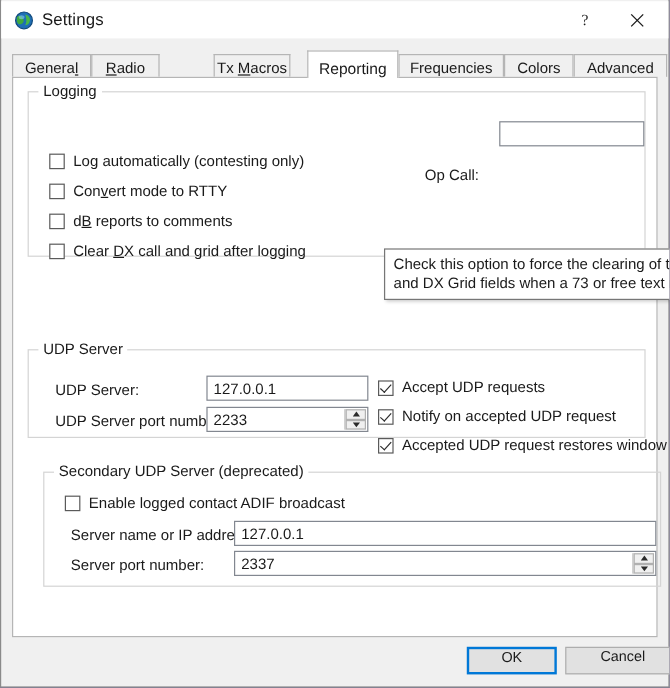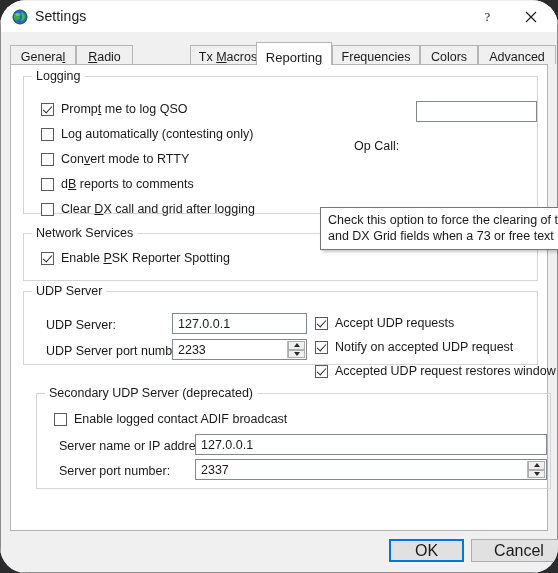--- a/index.html
+++ b/index.html
@@ -7,21 +7,20 @@
     width: 558px; height: 573px;
     background: #2b2b2b;
     font-family: "Liberation Sans", sans-serif;
     overflow: hidden;
   }
   #root {
     position: relative;
     width: 558px; height: 573px;
     background: #c4b5fd;
     overflow: hidden;
-    border-radius: 26px;
   }
   
   .win-frame {
     position: absolute;
     left: 0; top: 0;
     width: 558px; height: 573px;
     box-sizing: border-box;
     border-left: 1px solid #8a8a8a;
     border-right: 1px solid #8a8a8a;
     border-bottom: 1px solid #8a8a8a;
@@ -204,23 +203,23 @@
     white-space: nowrap;
     overflow: hidden;
   }
 
   
   .btn {
     position: absolute;
     box-sizing: border-box;
     background: #e1e1e1;
     border: 1px solid #adadad;
-    font-size: 16px;
-    color: #1a1a1a;
-    display: flex; align-items: center; justify-content: center;
+    font-size: 12px;
+    color: #1a1a1a;
+    display: flex; justify-content: center;
     cursor: default;
   }
   .btn.default {
     border: 2px solid #0078d7;
     background: #e1e1e1;
   }
 </style>
 </head>
 <body>
 
@@ -254,21 +253,21 @@
   <div class="tabstrip">
     <div class="tab" style="left:0px;   width:66px;">
         <span>Genera<u>l</u></span>
       </div>
     <div class="tab" style="left:66px;  width:57px;">
         <span><u>R</u>adio</span>
       </div>
     <div class="tab" style="left:123px; width:57px;margin-top:46px;">
         <span>A<u>u</u>dio</span>
       </div>
-    <div class="tab" style="left:180px; width:76px;">
+    <div class="tab" style="left:168px; width:64px;">
         <span>Tx <u>M</u>acros</span>
       </div>
     <div class="tab active" style="left:246px; width:76px;">
         <span>Reportin<u>g</u></span>
       </div>
     <div class="tab" style="left:322px; width:88px;">
         <span>Frequencies</span>
       </div>
     <div class="tab" style="left:410px; width:58px;">
         <span>Colors</span>
@@ -276,24 +275,20 @@
     <div class="tab" style="left:468px; width:78px;">
         <span>Advanced</span>
       </div>
   </div>
 
   <div class="panel">
 
     <div class="group" style="left:12px; top:11px; width:515px; height:138px;">
       <span class="glabel">Logging</span>
 
-      <div class="cbrow" style="left:17px; top:25px;">
-        <span class="cbox checked"></span>
-        <span>Promp<u>t</u> me to log QSO</span>
-      </div>
       <div class="cbrow" style="left:17px; top:50px;">
         <span class="cbox"></span>
         <span>Log automatically (contesting only)</span>
       </div>
       <div class="cbrow" style="left:17px; top:75px;">
         <span class="cbox"></span>
         <span>Con<u>v</u>ert mode to RTTY</span>
       </div>
       <div class="cbrow" style="left:17px; top:100px;">
         <span class="cbox"></span>
@@ -301,27 +296,20 @@
       </div>
       <div class="cbrow" style="left:17px; top:125px;">
         <span class="cbox"></span>
         <span>Clear <u>D</u>X call and grid after logging</span>
       </div>
 
       <span class="flabel" style="left:330px; top:29px;margin-top:33px;">Op Call:</span>
       <div class="field" style="left:392px; top:24px; width:121px; height:21px;" placeholder=""></div>
     </div>
 
-    <div class="group" style="left:12px; top:168px; width:515px; height:48px;">
-      <span class="glabel">Network Services</span>
-      <div class="cbrow" style="left:17px; top:17px;">
-        <span class="cbox checked"></span>
-        <span>Enable <u>P</u>SK Reporter Spotting</span>
-      </div>
-    </div>
 
     <div class="group" style="left:12px; top:226px; width:515px; height:74px;">
       <span class="glabel">UDP Server</span>
 
       <span class="flabel" style="left:22px; top:26px;">UDP Server:</span>
       <div class="field" style="left:148px; top:21px; width:135px; height:21px;">127.0.0.1</div>
 
       <span class="flabel" style="left:22px; top:52px;">UDP Server port number:</span>
       <div class="field" style="left:148px; top:47px; width:135px; height:21px;">2233
         <span class="spin">

